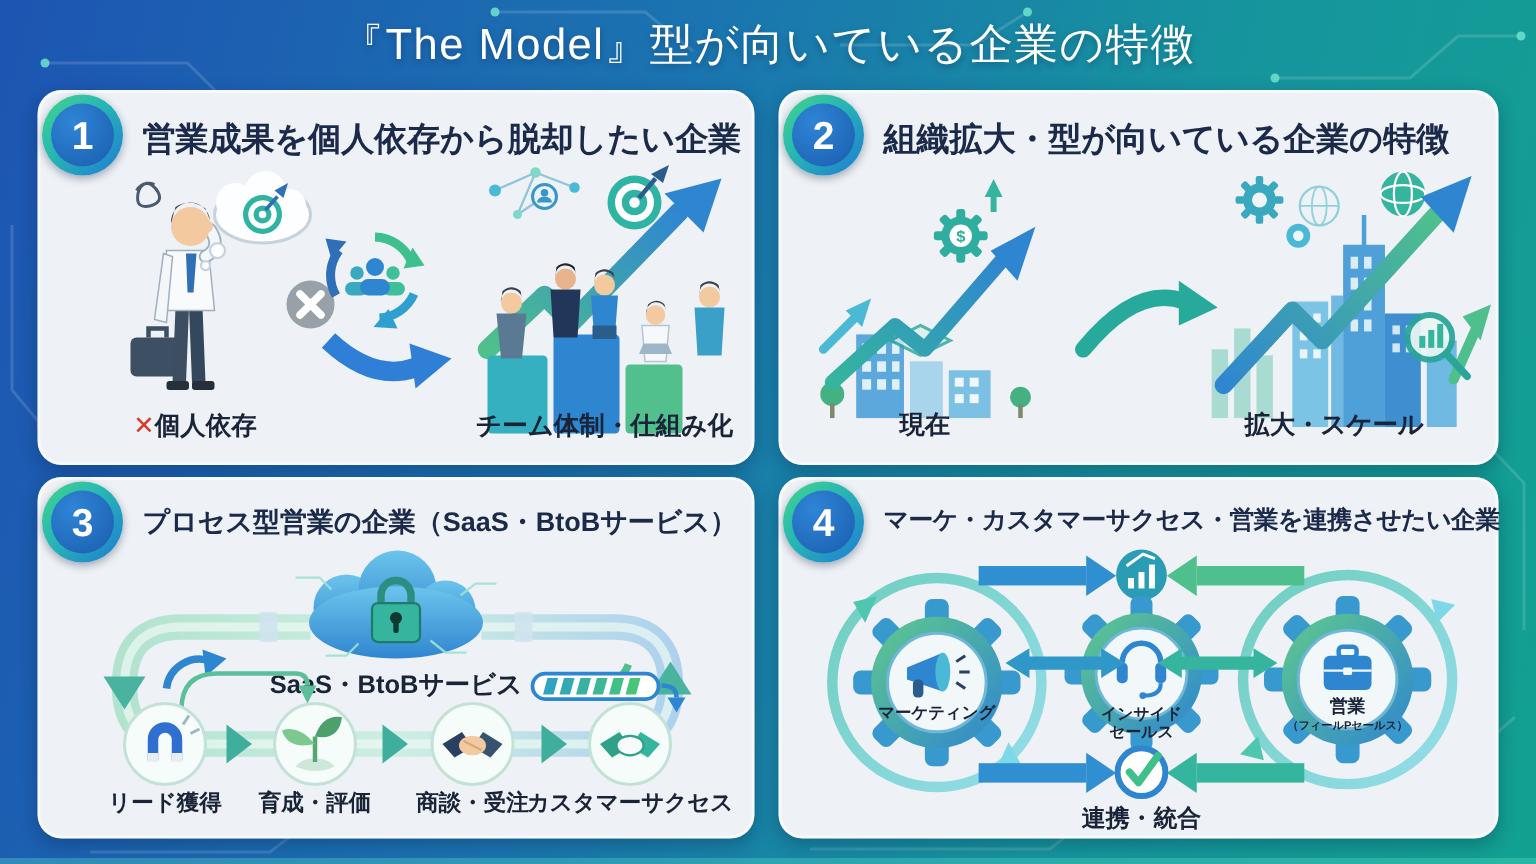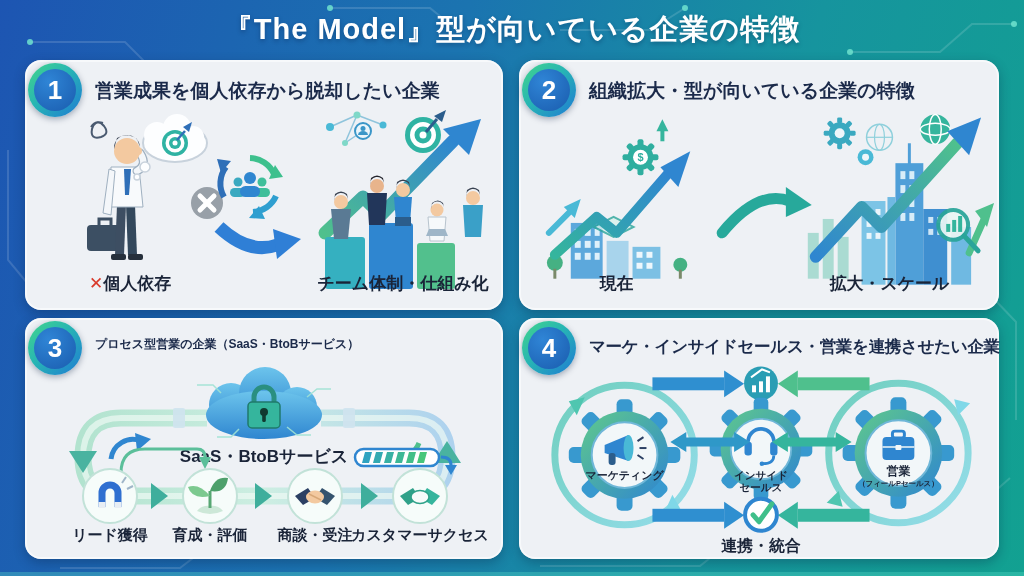--- a/index.html
+++ b/index.html
@@ -1,39 +1,39 @@
 <!DOCTYPE html>
 <html><head>
 <meta charset="utf-8">
 <style>
   html,body{margin:0;padding:0;}
   body{font-family:"Liberation Sans","DejaVu Sans",sans-serif;}
   .stage{position:relative;width:1024px;height:576px;overflow:hidden;
     background:linear-gradient(105deg,#1d55b2 0%,#1b74b0 40%,#16949e 70%,#12a191 100%);}
   .bg-circuit{position:absolute;inset:0;pointer-events:none;}
   .title{position:absolute;top:10px;left:0;width:100%;text-align:center;
-    color:#ffffff;font-size:29px;font-weight:bold;letter-spacing:1px;
+    color:#ffffff;font-size:29px;font-weight:normal;letter-spacing:1px;
     text-shadow:0 2px 4px rgba(10,30,70,.35);}
   .card{position:absolute;background:#eef1f5;border-radius:16px;
     box-shadow:0 4px 12px rgba(5,25,60,.30), inset 0 0 0 2px rgba(255,255,255,.55);}
   .card1{left:25px;top:60px;width:478px;height:250px;}
   .card2{left:519px;top:60px;width:480px;height:250px;}
   .card3{left:25px;top:318px;width:478px;height:241px;}
   .card4{left:519px;top:318px;width:480px;height:241px;}
   .badge{position:absolute;left:3px;top:3px;width:54px;height:54px;border-radius:50%;
     background:linear-gradient(135deg,#43d68a,#27b5b4 45%,#1f7ad4);
     display:flex;align-items:center;justify-content:center;
     box-shadow:0 2px 6px rgba(5,25,60,.35);}
   .badge-inner{width:42px;height:42px;border-radius:50%;
     background:radial-gradient(circle at 35% 30%,#2f85d6,#1a5cae);
     color:#fff;font-size:26px;font-weight:bold;display:flex;align-items:center;justify-content:center;}
   .card-heading{position:absolute;left:70px;top:18px;color:#1b2a4a;font-weight:bold;
     white-space:nowrap;}
-  .h-lg{font-size:19px;}
-  .h-md{font-size:12px;}
+  .h-lg{font-size:22px;}
+  .h-md{font-size:18px;}
   .h-sm{font-size:16.5px;letter-spacing:-.3px;}
   .card-art{position:absolute;left:0;bottom:0;}
   .art-row1{top:45px;width:478px;height:205px;}
   .art-row2{top:45px;width:478px;height:196px;}
   svg text{font-family:"Liberation Sans","DejaVu Sans",sans-serif;}
   .lbl{fill:#1a2438;font-weight:bold;}
 </style>
 </head>
 <body>
 
@@ -456,21 +456,21 @@
       <text x="185" y="177" text-anchor="middle" font-size="15" class="lbl">育成・評価</text>
       <text x="290" y="177" text-anchor="middle" font-size="15" class="lbl">商談・受注</text>
       <text x="395" y="177" text-anchor="middle" font-size="15" class="lbl">カスタマーサクセス</text>
     </svg>
   </div>
 
   <div class="card card4">
     <div class="badge">
       <div class="badge-inner">4</div>
     </div>
-    <div class="card-heading h-sm">マーケ・インサイドセールス・営業を連携させたい企業</div>
+    <div class="card-heading h-sm">マーケ・カスタマーサクセス・営業を連携させたい企業</div>
     <svg class="card-art art-row2" width="480" height="196" viewBox="0 0 480 196">
       <defs>
         <linearGradient id="gearGrad1" x1="0" y1="0" x2="1" y2="1">
           <stop offset="0" stop-color="#5fc98c"></stop>
             <stop offset="1" stop-color="#2f86d0"></stop>
         </linearGradient>
         <linearGradient id="swirlGrad" x1="0" y1="0" x2="1" y2="1">
           <stop offset="0" stop-color="#4fc6b0"></stop>
             <stop offset="1" stop-color="#7fd8e8"></stop>
         </linearGradient>

